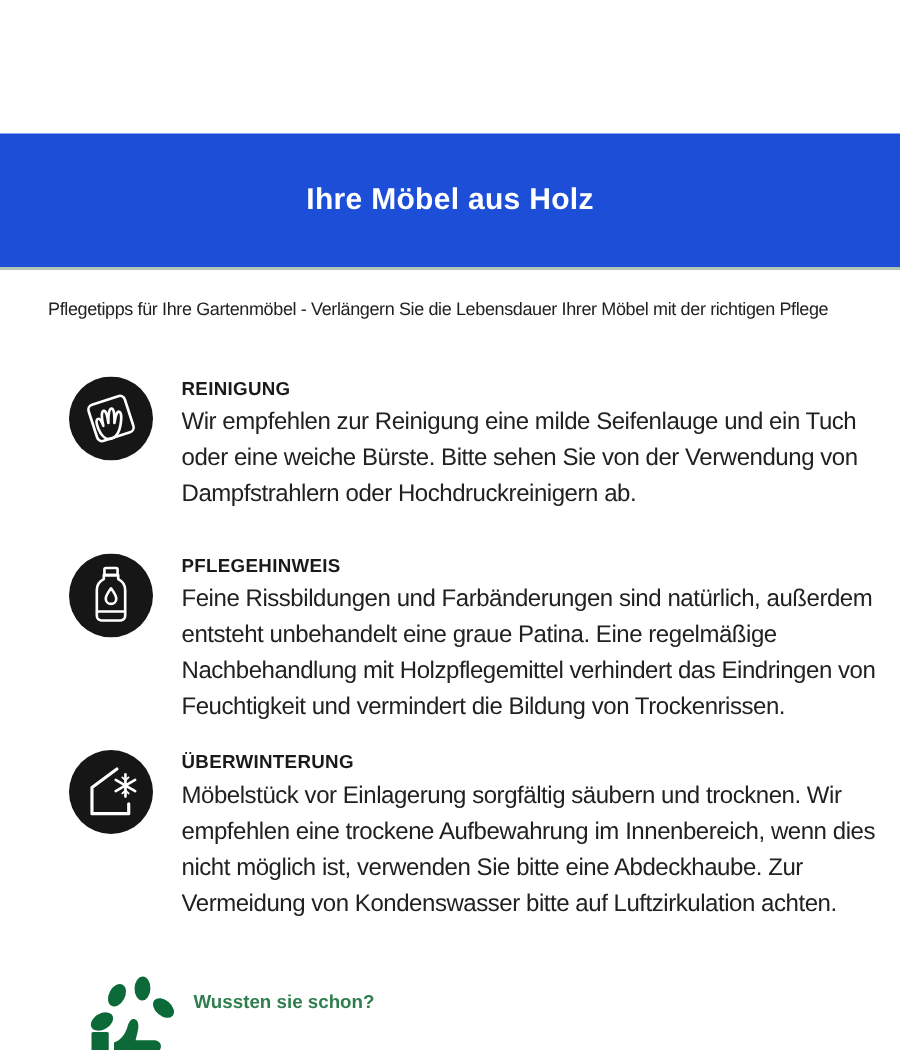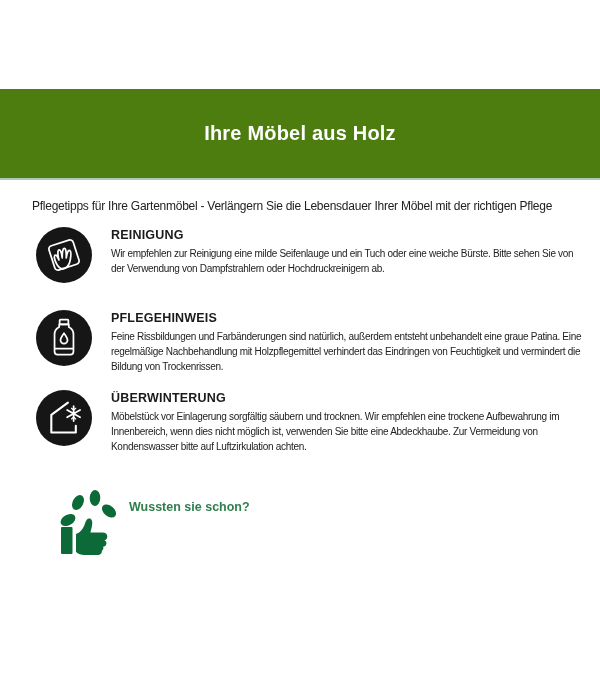--- a/index.html
+++ b/index.html
@@ -7,52 +7,52 @@
   body {
     width: 600px; height: 700px;
     background: #ffffff;
     font-family: "Liberation Sans", sans-serif;
     color: #1d1d1b;
     overflow: hidden;
   }
   .band {
     margin-top: 89px;
     height: 91px;
-    background: #4d7c0f;
+    background: #1d4ed8;
     border-bottom: 2px solid #b0c7b4;
     display: flex; align-items: center; justify-content: center;
   }
   .band-title {
     color: #ffffff;
     font-size: 20px;
     font-weight: 600;
     letter-spacing: .2px;
     margin: 0;
   }
   .intro {
     margin: 19px 30px 0 32px;
     font-size: 12px;
     letter-spacing: -0.25px;
     color: #232020;
   }
-  .sections { margin-top: 14px; padding-left: 36px; }
+  .sections { margin-top: 38px; padding-left: 46px; }
   .row { display: flex; align-items: flex-start; }
   .row.s1 { margin-bottom: 27px; }
   .row.s2 { margin-bottom: 16px; }
   .icon-circle { width: 56px; height: 56px; flex: none; margin-right: 19px; }
   .icon-circle svg { display: block; width: 56px; height: 56px; }
   .sec-text { width: 476px; }
   .sec-title {
     font-size: 12.5px; font-weight: bold;
     letter-spacing: .2px;
     margin: 1px 0 4px 0;
     color: #1a1a18;
   }
   .sec-body {
-    font-size: 10px; line-height: 1.5;
+    font-size: 16px; line-height: 1.5;
     letter-spacing: -0.3px;
     margin: 0;
     color: #232020;
   }
   .tip { margin-top: 32px; padding-left: 54px; display: flex; align-items: flex-start; }
   .tip-icon { width: 64px; height: 70px; flex: none; margin-right: 11px; }
   .tip-icon svg { display: block; width: 64px; height: 70px; }
   .tip-title {
     color: #2f7e4e; font-size: 12.5px; font-weight: bold;
     margin: 14px 0 3px 0;

